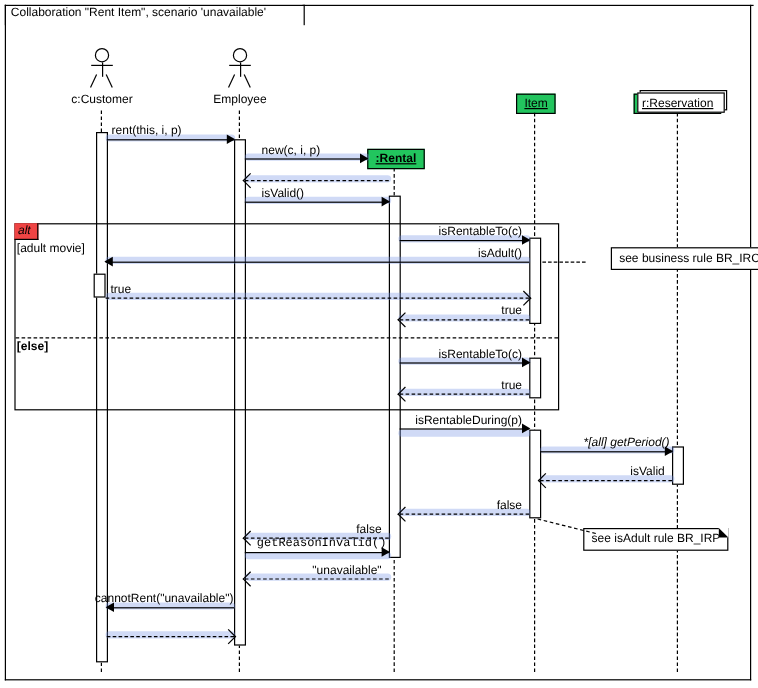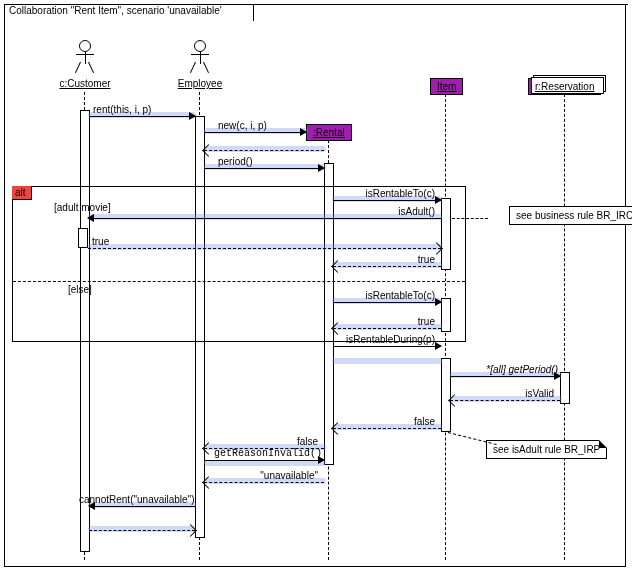--- a/index.html
+++ b/index.html
@@ -51,21 +51,21 @@
     top: 22px;
   }
   .stick .legL { left: 7px; transform: rotate(25deg); transform-origin: top; }
   .stick .legR { left: 15px; transform: rotate(-25deg); transform-origin: top; }
   .obj-box {
     position: absolute;
     border: 1px solid #000;
     padding: 2px 6px;
     text-align: center;
     text-decoration: underline;
-    background: #a21caf;
+    background: #22c55e;
   }
   .obj-box.multi::before,
   .obj-box.multi::after {
     content: "";
     position: absolute;
     border: 1px solid #000;
     width: 100%; height: 100%;
     background: #fff;
     z-index: -1;
   }
@@ -146,25 +146,25 @@
     position: absolute;
     border: 1px solid #000;
   }
   .alt-label {
     position: absolute;
     top: -1px; left: -1px;
     border: 1px solid #000;
     border-top: none; border-left: none;
     padding: 1px 5px 1px 3px;
     background: #ef4444;
+    font-style: italic;
   }
   .guard {
     position: absolute;
     white-space: nowrap;
-    padding-left: 40px;
   }
   .alt-sep {
     position: absolute;
     left: 0; width: 100%;
     border-top: 1px dashed #000;
   }
   .note {
     position: absolute;
     border: 1px solid #000;
     background: #fff;
@@ -176,21 +176,21 @@
     position: absolute;
     top: -1px; right: -1px;
     width: 0; height: 0;
     border-left: 8px solid #000;
     border-top: 8px solid #fff;
   }
   .note-link {
     position: absolute;
     border-top: 1px dashed #000;
   }
-  .actor-label { text-decoration: underline; white-space: nowrap; }
+  .actor-label { white-space: nowrap; }
 </style>
 </head>
 <body>
 
 <div class="frame" style="left:4px; top:4px; width:248px; height:16px; border-bottom:none;">
   <span style="padding:1px 4px">Collaboration "Rent Item", scenario 'unavailable'</span>
 </div>
 <div class="frame" style="left:4px; top:4px; width:620px; height:562px; border-top:none;"></div>
 <div style="position:absolute; left:252px; top:4px; width:376px; border-top:1px solid #000;"></div>
 
@@ -209,21 +209,21 @@
   <div class="stick">
     <div class="head"></div>
       <div class="arms"></div>
       <div class="body"></div>
       <div class="legL"></div>
       <div class="legR"></div>
   </div>
   <div class="actor-label">Employee</div>
 </div>
 
-<div class="obj-box" style="left:306px; top:124px;">:Rental</div>
+<div class="obj-box" style="left:306px; top:124px;font-weight:bold;">:Rental</div>
 
 <div class="obj-box" style="left:430px; top:78px;">Item</div>
 
 <div class="obj-box multi" style="left:528px; top:78px;">r:Reservation</div>
 
 <div class="lifeline" style="left:84px; top:92px; height:468px;"></div>
 <div class="lifeline" style="left:199px; top:92px; height:468px;"></div>
 <div class="lifeline" style="left:328px; top:140px; height:420px;"></div>
 <div class="lifeline" style="left:445px; top:94px; height:466px;"></div>
 <div class="lifeline" style="left:564px; top:94px; height:466px;"></div>
@@ -267,29 +267,29 @@
     <div class="arrow"></div>
   <span class="msg-label" style="left:14px;">new(c, i, p)</span>
 </div>
 <div class="msg dashed left" style="left:204px; top:142px; width:120px;">
   <div class="msg-line"></div>
     <div class="arrow"></div>
 </div>
 <div class="msg right" style="left:204px; top:160px; width:120px;">
   <div class="msg-line"></div>
     <div class="arrow"></div>
-  <span class="msg-label" style="left:14px;">period()</span>
+  <span class="msg-label" style="left:14px;">isValid()</span>
 </div>
 
 <div class="alt-frame" style="left:12px; top:186px; width:452px; height:154px;">
   <div class="alt-label">alt</div>
   <div class="alt-sep" style="top:94px;"></div>
 </div>
 <div class="guard" style="left:14px; top:202px;">[adult movie]</div>
-<div class="guard" style="left:28px; top:284px;">[else]</div>
+<div class="guard" style="left:14px; top:284px;font-weight:bold;">[else]</div>
 
 <div class="msg right" style="left:333px; top:192px; width:108px;">
   <div class="msg-line"></div>
     <div class="arrow"></div>
   <span class="msg-label" style="right:6px;">isRentableTo(c)</span>
 </div>
 <div class="msg left" style="left:88px; top:210px; width:353px;">
   <div class="msg-line"></div>
     <div class="arrow"></div>
   <span class="msg-label" style="right:6px;">isAdult()</span>
@@ -309,21 +309,21 @@
   <div class="msg-line"></div>
     <div class="arrow"></div>
   <span class="msg-label" style="right:6px;">isRentableTo(c)</span>
 </div>
 <div class="msg dashed left" style="left:333px; top:320px; width:108px;">
   <div class="msg-line"></div>
     <div class="arrow"></div>
   <span class="msg-label" style="right:6px;">true</span>
 </div>
 
-<div class="msg right" style="left:333px; top:338px; width:108px;">
+<div class="msg right" style="left:333px; top:349px; width:108px;">
   <div class="msg-line"></div>
     <div class="arrow"></div>
   <span class="msg-label" style="right:6px;">isRentableDuring(p)</span>
 </div>
 <div class="msg right" style="left:450px; top:368px; width:110px;">
   <div class="msg-line"></div>
     <div class="arrow"></div>
   <span class="msg-label" style="right:2px;font-style:italic;">*[all] getPeriod()</span>
 </div>
 <div class="msg dashed left" style="left:450px; top:392px; width:110px;">

